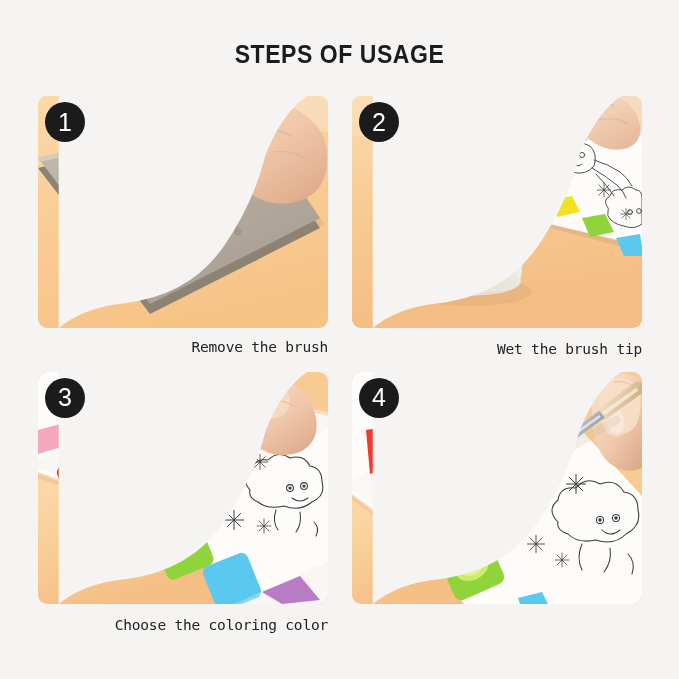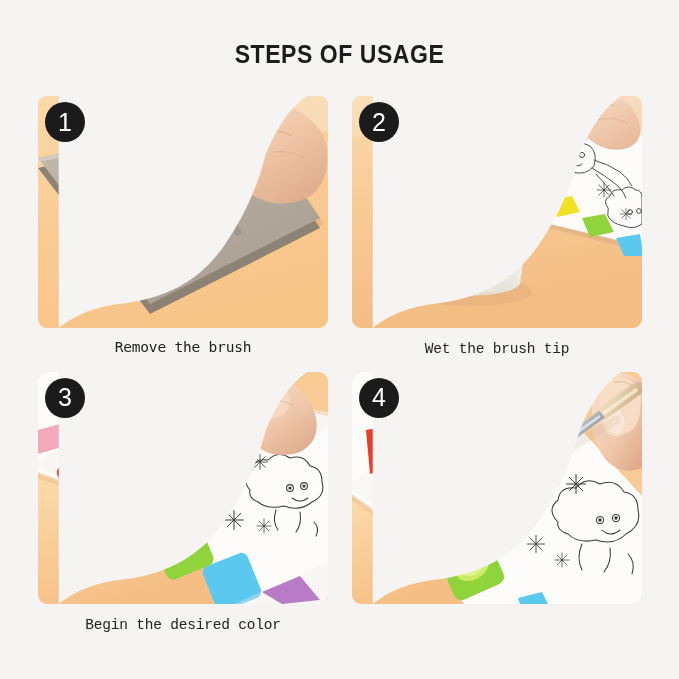--- a/index.html
+++ b/index.html
@@ -63,28 +63,28 @@
     justify-content: center;
     font-family: "Liberation Sans", sans-serif;
     font-size: 25px;
     font-weight: normal;
     line-height: 1;
     z-index: 4;
     letter-spacing: 0;
   }
   .caption {
     margin-top: 9px;
-    text-align: center;
+    text-align: right;
     font-family: "DejaVu Sans Mono", monospace;
     font-size: 14.5px;
     line-height: 1.42;
     color: #222222;
     letter-spacing: -0.2px;
   }
-  .caption-row2 { margin-top: 11px; font-family: Liberation Mono, monospace; }
+  .caption-row2 { margin-top: 11px; }
   .cap-line { display: block; }
 </style>
 </head>
 <body>
 
 <div id="page">
 
   <div id="title">STEPS OF USAGE</div>
 
   <div class="grid">
@@ -438,21 +438,21 @@
               <ellipse cx="147" cy="150" rx="9" ry="5" transform="rotate(-22 147 150)" fill="#6fb82a" opacity="0.65"></ellipse>
             </g>
           </g>
         </svg>
         <svg class="badge-notch" viewBox="0 0 60 56" xmlns="http://www.w3.org/2000/svg">
           <path d="M0 0 L60 0 Q54 4 50 14 Q47 26 40 36 Q32 48 16 50 Q6 51 0 56 Z" fill="#f5f4f2"></path>
         </svg>
         <div class="badge">3</div>
       </div>
       <div class="caption caption-row2">
-        <span class="cap-line">Begin the desired color</span>
+        <span class="cap-line">Choose the coloring color</span>
       </div>
     </div>
 
     <div class="cell">
       <div class="photo">
         <svg viewBox="0 0 290 232" xmlns="http://www.w3.org/2000/svg">
           <defs>
             <linearGradient id="tbl4" x1="0" y1="0.2" x2="0.4" y2="1">
               <stop offset="0" stop-color="#fad7a4"></stop>
               <stop offset="0.5" stop-color="#f8cb94"></stop>

